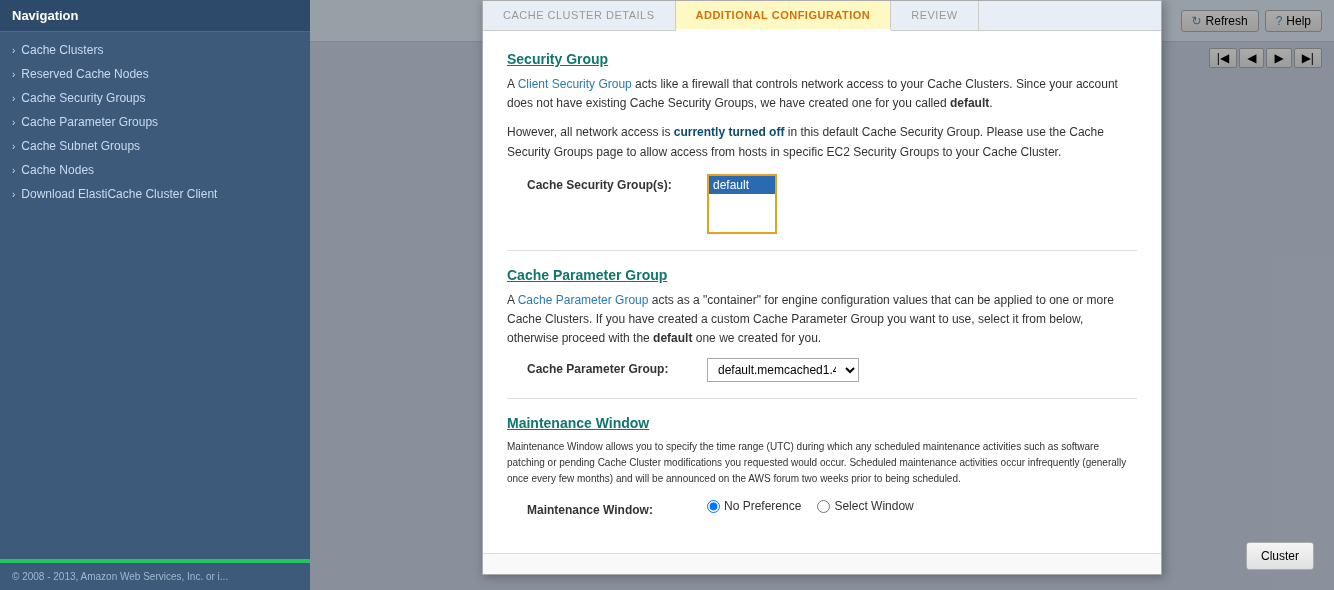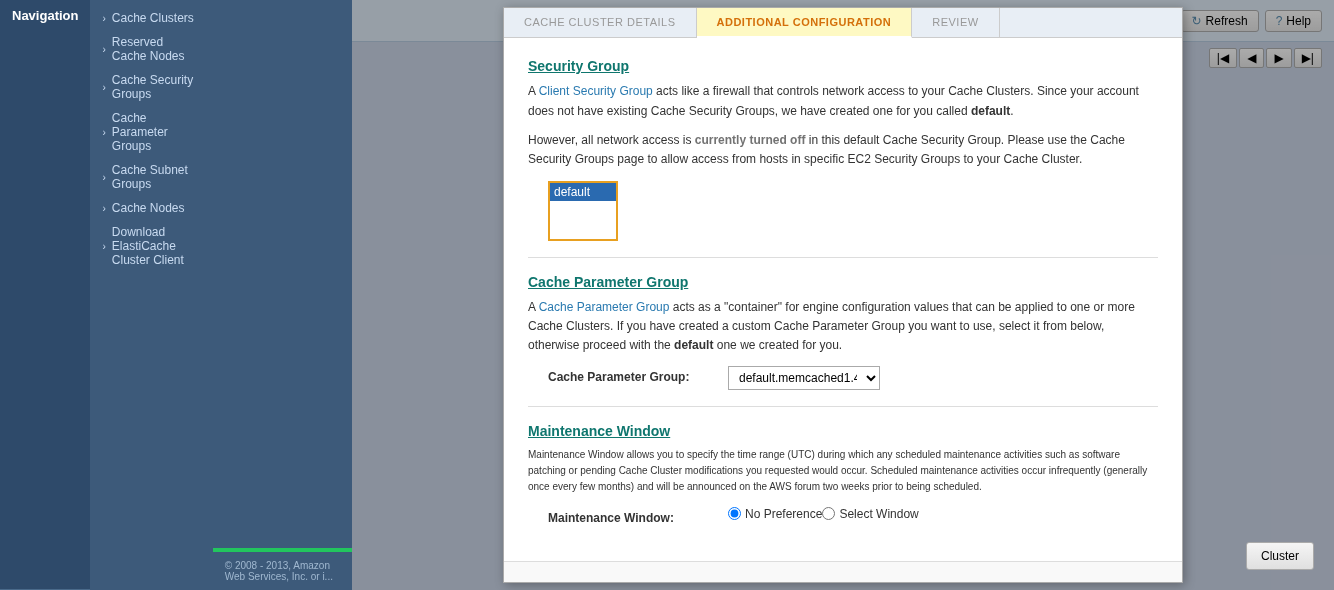--- a/index.html
+++ b/index.html
@@ -15,25 +15,25 @@
     }
 
     .main-layout {
       display: flex;
       flex: 1;
       height: 590px;
     }
 
     
     .sidebar {
-      width: 352px;
+      width: 310px;
       background: #3d5a7a;
       color: #fff;
       display: flex;
-      flex-direction: row;
+      flex-direction: column;
       flex-shrink: 0;
     }
     .sidebar-header {
       background: #2e4a6a;
       color: #fff;
       font-weight: bold;
       font-size: 13px;
       padding: 8px 12px;
       border-bottom: 1px solid #4a6a8a;
     }
@@ -110,21 +110,21 @@
       font-size: 12px;
       margin-left: 2px;
     }
 
     
     .modal-overlay {
       position: absolute;
       top: 0; left: 0; right: 0; bottom: 0;
       background: rgba(0,0,0,0.3);
       display: flex;
-      align-items: center;
+      align-items: flex-start;
       justify-content: center;
       padding-top: 0;
       z-index: 10;
     }
 
     .modal {
       background: #fff;
       border: 1px solid #aaa;
       width: 680px;
       max-height: 590px;
@@ -187,21 +187,21 @@
       text-decoration: none;
     }
 
     .warning-text {
       color: #333;
       font-size: 12px;
       line-height: 1.6;
       margin-bottom: 12px;
     }
     .warning-text strong {
-      color: #737373;
+      color: #0c4a6e;
     }
 
     .form-row {
       display: flex;
       align-items: flex-start;
       margin-bottom: 16px;
       padding-left: 20px;
     }
     .form-label {
       font-weight: bold;
@@ -244,20 +244,21 @@
     .maintenance-text {
       font-size: 10px;
       color: #333;
       line-height: 1.6;
       margin-bottom: 12px;
     }
 
     .radio-group {
       display: flex;
       align-items: center;
+      gap: 16px;
     }
     .radio-label {
       display: flex;
       align-items: center;
       gap: 4px;
       font-size: 12px;
       color: #333;
     }
 
     
@@ -362,20 +363,21 @@
 
           <div>
             <div class="section-title">Security Group</div>
             <p class="section-text">
               A <a href="#">Client Security Group</a> acts like a firewall that controls network access to your Cache Clusters. Since your account does not have existing Cache Security Groups, we have created one for you called <strong>default</strong>.
             </p>
             <p class="warning-text">
               However, all network access is <strong>currently turned off</strong> in this default Cache Security Group. Please use the Cache Security Groups page to allow access from hosts in specific EC2 Security Groups to your Cache Cluster.
             </p>
             <div class="form-row">
+              <span class="form-label">Cache Security Group(s):</span>
               <div class="security-group-list">
                 <div class="selected-item">default</div>
               </div>
             </div>
           </div>
 
           <hr class="divider">
 
           <div>
             <div class="section-title">Cache Parameter Group</div>

